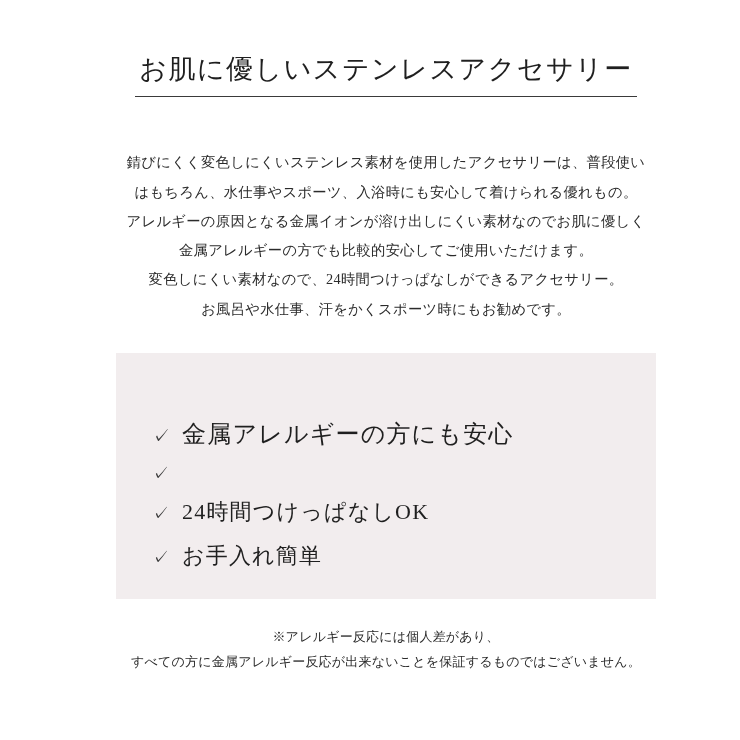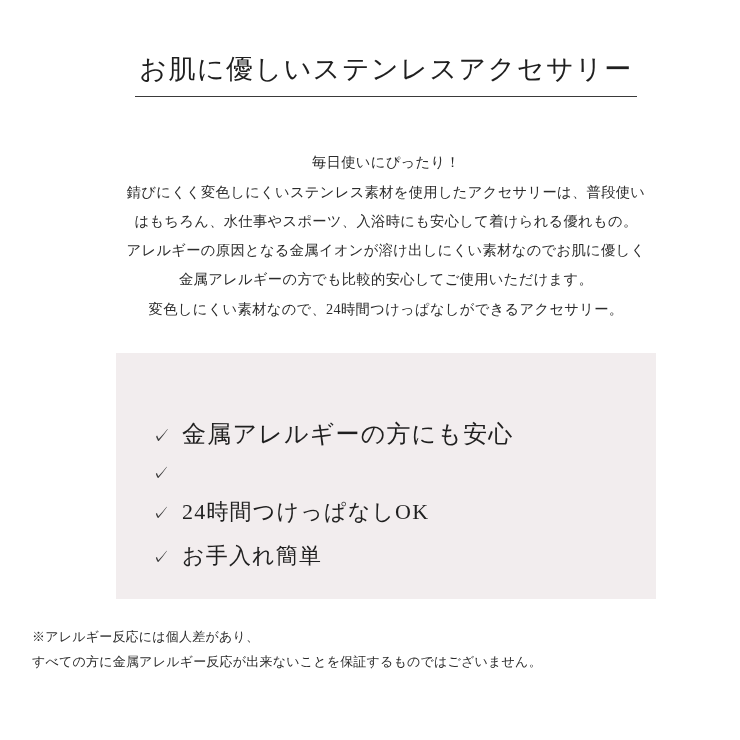--- a/index.html
+++ b/index.html
@@ -107,46 +107,46 @@
     font-size: 24px;
     margin-top: 38px;
   }
   .feature-item.big .check {
     font-size: 18px;
   }
 
   
   .footnote {
     margin-top: 25px;
-    text-align: left;
+    text-align: center;
     font-size: 13px;
     line-height: 1.95;
     color: #2b2b2b;
     letter-spacing: 0.2px;
   }
   .footnote p {
     margin: 0;
   }
 </style>
 </head>
 <body>
 
 <div class="page">
 
   <div class="title-wrap">
     <h1 class="title">お肌に優しいステンレスアクセサリー</h1>
   </div>
 
   <div class="intro">
-    <p>毎日使いにぴったり！</p>
     <p>錆びにくく変色しにくいステンレス素材を使用したアクセサリーは、普段使い</p>
     <p>はもちろん、水仕事やスポーツ、入浴時にも安心して着けられる優れもの。</p>
     <p>アレルギーの原因となる金属イオンが溶け出しにくい素材なのでお肌に優しく</p>
     <p>金属アレルギーの方でも比較的安心してご使用いただけます。</p>
     <p>変色しにくい素材なので、24時間つけっぱなしができるアクセサリー。</p>
+    <p>お風呂や水仕事、汗をかくスポーツ時にもお勧めです。</p>
   </div>
 
   <div class="feature-box">
     <ul class="feature-list">
       <li class="feature-item big">
         <span class="check">✓</span>
         <span class="feature-text">金属アレルギーの方にも安心</span>
       </li>
       <li class="feature-item">
         <span class="check">✓</span>

